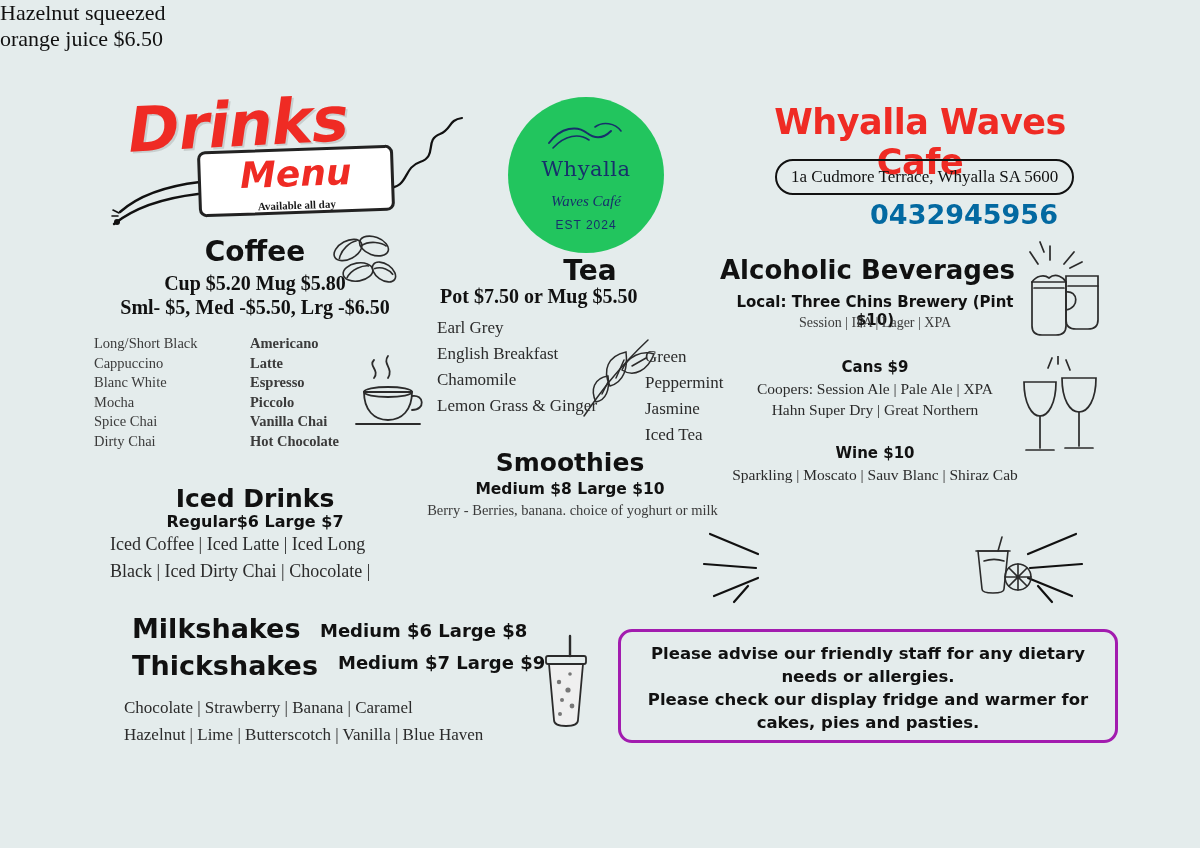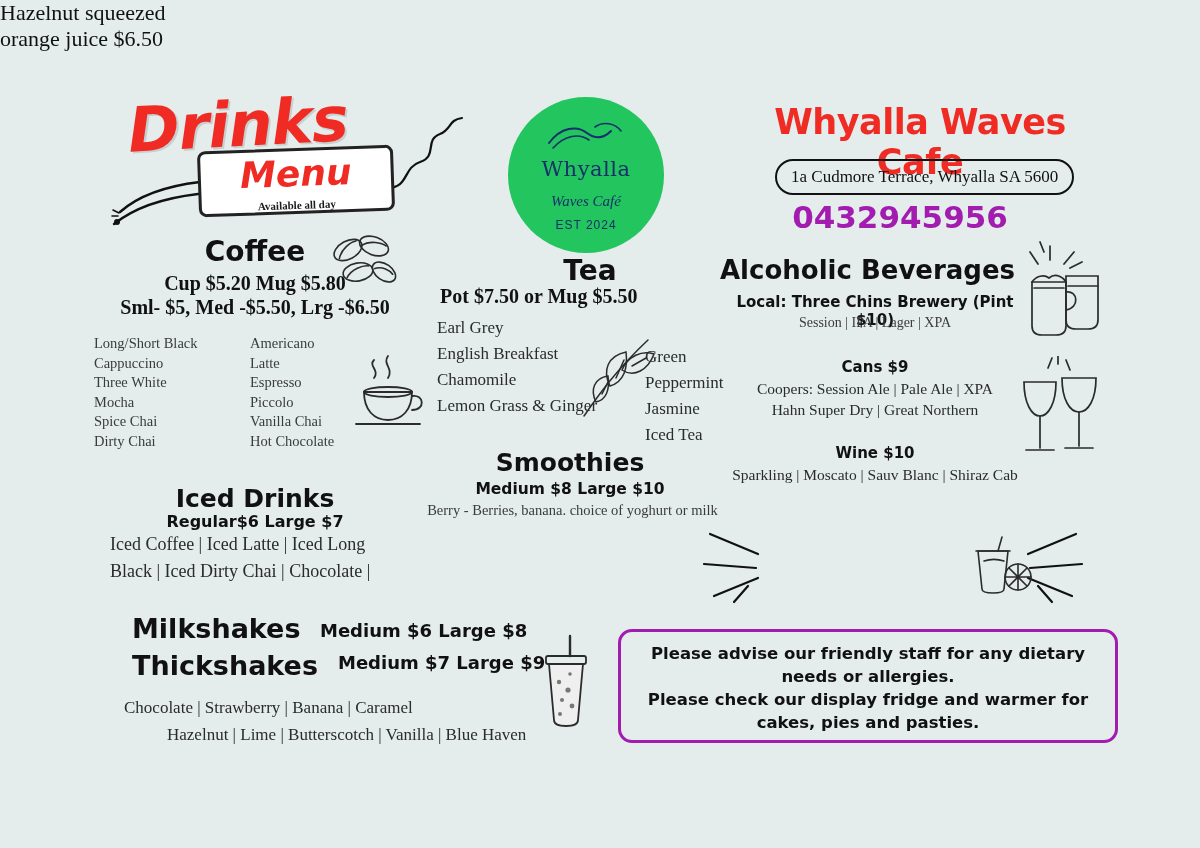--- a/index.html
+++ b/index.html
@@ -121,28 +121,28 @@
     border: 2px solid #111;
     border-radius: 18px;
     background: transparent;
     font-family: "Liberation Serif", serif;
     font-size: 17px;
     color: #111;
     white-space: nowrap;
   }
   .phone {
     position: absolute;
-    left: 720px;
+    left: 784px;
     top: 199px;
     width: 360px;
     text-align: center;
     font-family: "DejaVu Sans", sans-serif;
     font-weight: bold;
-    font-size: 31px;
-    color: #a21caf;
+    font-size: 27px;
+    color: #0369a1;
   }
   
   .sec-title {
     position: absolute;
     font-family: "DejaVu Sans", sans-serif;
     font-weight: bold;
     color: #111;
   }
   .sec-sub {
     position: absolute;
@@ -159,21 +159,21 @@
   .inline-list {
     position: absolute;
     font-family: "Liberation Serif", serif;
     color: #2b2b2b;
   }
   
   #coffee-title { left: 130px; top: 235px; width: 250px; text-align:center; font-size: 28px; }
   #coffee-price1 { left: 100px; top: 272px; width: 310px; text-align:center; font-size: 20px; font-weight: bold; }
   #coffee-price2 { left: 80px; top: 296px; width: 350px; text-align:center; font-size: 20px; font-weight: bold; }
   #coffee-col1 { left: 94px; top: 334px; }
-  #coffee-col2 { left: 250px; top: 334px; }
+  #coffee-col2 { left: 250px; top: 334px; font-weight: bold; }
   
   #tea-title { left: 470px; top: 254px; width: 240px; text-align:center; font-size: 28px; }
   #tea-price { left: 440px; top: 285px; width: 300px; font-size: 20px; font-weight: bold; }
   #tea-col1 { left: 437px; top: 315px; font-size: 17px; line-height: 26px; color:#2b2b2b; }
   #tea-col2 { left: 645px; top: 315px; font-size: 17px; line-height: 26px; color:#2b2b2b;margin-top:29px; }
   
   #alc-title { left: 720px; top: 255px; width: 300px; font-size: 26px; }
   #alc-local { left: 730px; top: 293px; width: 290px; text-align:center; font-size: 15px; font-weight: bold; font-family:"DejaVu Sans", sans-serif;}
   #alc-localitems { left: 730px; top: 315px; width: 290px; text-align:center; font-size: 14px; color:#3b3b3b;}
   #alc-cans { left: 730px; top: 358px; width: 290px; text-align:center; font-size: 15px; font-weight: bold; font-family:"DejaVu Sans", sans-serif;}
@@ -192,21 +192,21 @@
   #iced-l2 { left: 110px; top: 561px; font-size: 18px; }
   
   #oj-1 { left: 780px; top: 537px; font-family:"Liberation Serif", serif; font-size: 22px; color:#111;}
   #oj-2 { left: 780px; top: 568px; font-family:"Liberation Serif", serif; font-size: 22px; color:#111;}
   
   #ms-title { left: 132px; top: 613px; font-size: 27px; }
   #ms-price { left: 320px; top: 620px; font-size: 18px; font-weight:bold; font-family:"DejaVu Sans", sans-serif;}
   #ts-title { left: 132px; top: 650px; font-size: 27px; }
   #ts-price { left: 338px; top: 652px; font-size: 18px; font-weight:bold; font-family:"DejaVu Sans", sans-serif;}
   #sh-l1 { left: 124px; top: 698px; font-size: 17px; }
-  #sh-l2 { left: 124px; top: 725px; font-size: 17px; margin-left: 43px; }
+  #sh-l2 { left: 124px; top: 725px; font-size: 17px; }
   
   .notice-box {
     position: absolute;
     left: 618px;
     top: 629px;
     width: 494px;
     height: 108px;
     border: 3px solid #a21caf;
     border-radius: 14px;
   }
@@ -272,21 +272,21 @@
       <ellipse cx="40" cy="40" rx="15" ry="9" transform="rotate(-10 40 40)"></ellipse>
       <path d="M28 44 C34 36, 46 34, 52 36" transform="rotate(-10 40 40)"></path>
       <ellipse cx="66" cy="40" rx="13" ry="8" transform="rotate(35 66 40)"></ellipse>
       <path d="M56 43 C61 36, 70 35, 75 37" transform="rotate(35 66 40)"></path>
     </g>
   </svg>
 
   <div class="list-col" id="coffee-col1">
     <div>Long/Short Black</div>
     <div>Cappuccino</div>
-    <div>Three White</div>
+    <div>Blanc White</div>
     <div>Mocha</div>
     <div>Spice Chai</div>
     <div>Dirty Chai</div>
   </div>
   <div class="list-col" id="coffee-col2">
     <div>Americano</div>
     <div>Latte</div>
     <div>Espresso</div>
     <div>Piccolo</div>
     <div>Vanilla Chai</div>

